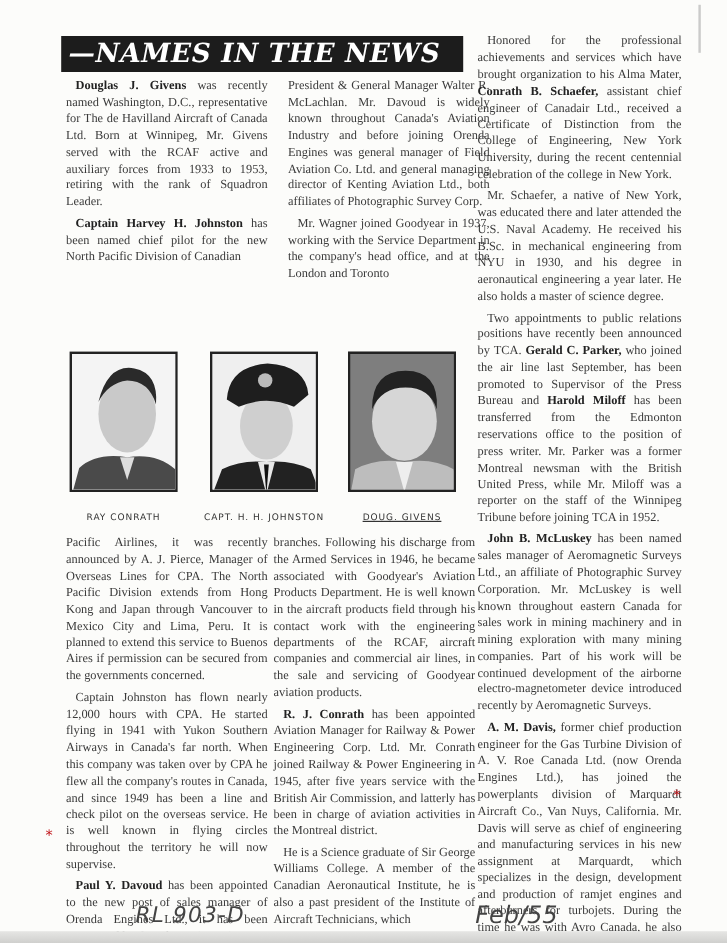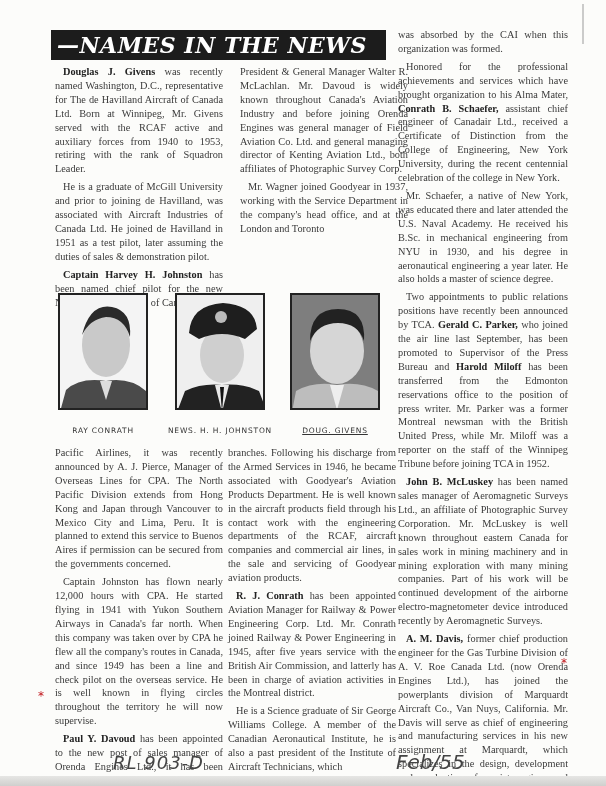--- a/index.html
+++ b/index.html
@@ -47,22 +47,21 @@
 <body>
 
 <div class="page">
   <div class="right-mark"></div>
 
   <div class="banner">
     <span class="banner-text">—NAMES IN THE NEWS</span>
   </div>
 
   <div class="col col1a">
-    <p><b>Douglas J. Givens</b><span> was recently named Washington, D.C., representative for The de Havilland Aircraft of Canada Ltd. Born at Winnipeg, Mr. Givens served with the RCAF active and auxiliary forces from 1940 to 1953, retiring with the rank of Squadron Leader.</span></p>
-    <p>He is a graduate of McGill University and prior to joining de Havilland, was associated with Aircraft Industries of Canada Ltd. He joined de Havilland in 1951 as a test pilot, later assuming the duties of sales &amp; demonstration pilot.</p>
+    <p><b>Douglas J. Givens</b><span> was recently named Washington, D.C., representative for The de Havilland Aircraft of Canada Ltd. Born at Winnipeg, Mr. Givens served with the RCAF active and auxiliary forces from 1933 to 1953, retiring with the rank of Squadron Leader.</span></p>
     <p><b>Captain Harvey H. Johnston</b><span> has been named chief pilot for the new North Pacific Division of Canadian</span></p>
   </div>
 
   <div class="col col2a">
     <p class="noindent">President &amp; General Manager Walter R. McLachlan. Mr. Davoud is widely known throughout Canada's Aviation Industry and before joining Orenda Engines was general manager of Field Aviation Co. Ltd. and general managing director of Kenting Aviation Ltd., both affiliates of Photographic Survey Corp.</p>
     <p>Mr. Wagner joined Goodyear in 1937, working with the Service Department in the company's head office, and at the London and Toronto</p>
   </div>
 
   <div class="photos">
     <div class="photo photo-1">
@@ -88,38 +87,37 @@
     <div class="photo photo-3">
       <svg width="90" height="117" viewBox="0 0 90 117">
         <rect width="90" height="117" fill="#7e7e7e"></rect>
         <ellipse cx="45" cy="56" rx="27" ry="33" fill="#d6d6d6"></ellipse>
         <path d="M18 46 Q18 14 46 14 Q74 14 72 46 Q66 28 46 28 Q26 28 18 46Z" fill="#222"></path>
         <path d="M0 117 L4 96 Q22 86 45 90 Q68 86 86 96 L90 117Z" fill="#bdbdbd"></path>
         <path d="M38 90 L45 115 L52 90Z" fill="#eee"></path>
       </svg>
     </div>
     <div class="caption cap-1">RAY CONRATH</div>
-    <div class="caption cap-2">NEWS. H. H. JOHNSTON</div>
+    <div class="caption cap-2">CAPT. H. H. JOHNSTON</div>
     <div class="caption cap-3">DOUG. GIVENS</div>
   </div>
 
   <div class="col col1b">
     <p class="noindent">Pacific Airlines, it was recently announced by A. J. Pierce, Manager of Overseas Lines for CPA. The North Pacific Division extends from Hong Kong and Japan through Vancouver to Mexico City and Lima, Peru. It is planned to extend this service to Buenos Aires if permission can be secured from the governments concerned.</p>
     <p>Captain Johnston has flown nearly 12,000 hours with CPA. He started flying in 1941 with Yukon Southern Airways in Canada's far north. When this company was taken over by CPA he flew all the company's routes in Canada, and since 1949 has been a line and check pilot on the overseas service. He is well known in flying circles throughout the territory he will now supervise.</p>
     <p><b>Paul Y. Davoud</b><span> has been appointed to the new post of sales manager of Orenda Engines Ltd., it has been announced by Orenda Engines Vice-</span></p>
   </div>
 
   <div class="col col2b">
     <p class="noindent">branches. Following his discharge from the Armed Services in 1946, he became associated with Goodyear's Aviation Products Department. He is well known in the aircraft products field through his contact work with the engineering departments of the RCAF, aircraft companies and commercial air lines, in the sale and servicing of Goodyear aviation products.</p>
     <p><b>R. J. Conrath</b><span> has been appointed Aviation Manager for Railway &amp; Power Engineering Corp. Ltd. Mr. Conrath joined Railway &amp; Power Engineering in 1945, after five years service with the British Air Commission, and latterly has been in charge of aviation activities in the Montreal district.</span></p>
     <p>He is a Science graduate of Sir George Williams College. A member of the Canadian Aeronautical Institute, he is also a past president of the Institute of Aircraft Technicians, which</p>
   </div>
 
   <div class="col col3">
-    <p class="noindent">was absorbed by the CAI when this organization was formed.</p>
     <p><span>Honored for the professional achievements and services which have brought organization to his Alma Mater, </span><b>Conrath B. Schaefer,</b><span> assistant chief engineer of Canadair Ltd., received a Certificate of Distinction from the College of Engineering, New York University, during the recent centennial celebration of the college in New York.</span></p>
     <p>Mr. Schaefer, a native of New York, was educated there and later attended the U.S. Naval Academy. He received his B.Sc. in mechanical engineering from NYU in 1930, and his degree in aeronautical engineering a year later. He also holds a master of science degree.</p>
     <p><span>Two appointments to public relations positions have recently been announced by TCA. </span><b>Gerald C. Parker,</b><span> who joined the air line last September, has been promoted to Supervisor of the Press Bureau and </span><b>Harold Miloff</b><span> has been transferred from the Edmonton reservations office to the position of press writer. Mr. Parker was a former Montreal newsman with the British United Press, while Mr. Miloff was a reporter on the staff of the Winnipeg Tribune before joining TCA in 1952.</span></p>
     <p><b>John B. McLuskey</b><span> has been named sales manager of Aeromagnetic Surveys Ltd., an affiliate of Photographic Survey Corporation. Mr. McLuskey is well known throughout eastern Canada for sales work in mining machinery and in mining exploration with many mining companies. Part of his work will be continued development of the airborne electro-magnetometer device introduced recently by Aeromagnetic Surveys.</span></p>
     <p><b>A. M. Davis,</b><span> former chief production engineer for the Gas Turbine Division of A. V. Roe Canada Ltd. (now Orenda Engines Ltd.), has joined the powerplants division of Marquardt Aircraft Co., Van Nuys, California. Mr. Davis will serve as chief of engineering and manufacturing services in his new assignment at Marquardt, which specializes in the design, development and production of ramjet engines and afterburners for turbojets. During the time he was with Avro Canada, he also served as chief engineer-design.</span></p>
   </div>
 
   <span class="asterisk ast-1">*</span>
   <span class="asterisk ast-2">*</span>
 

